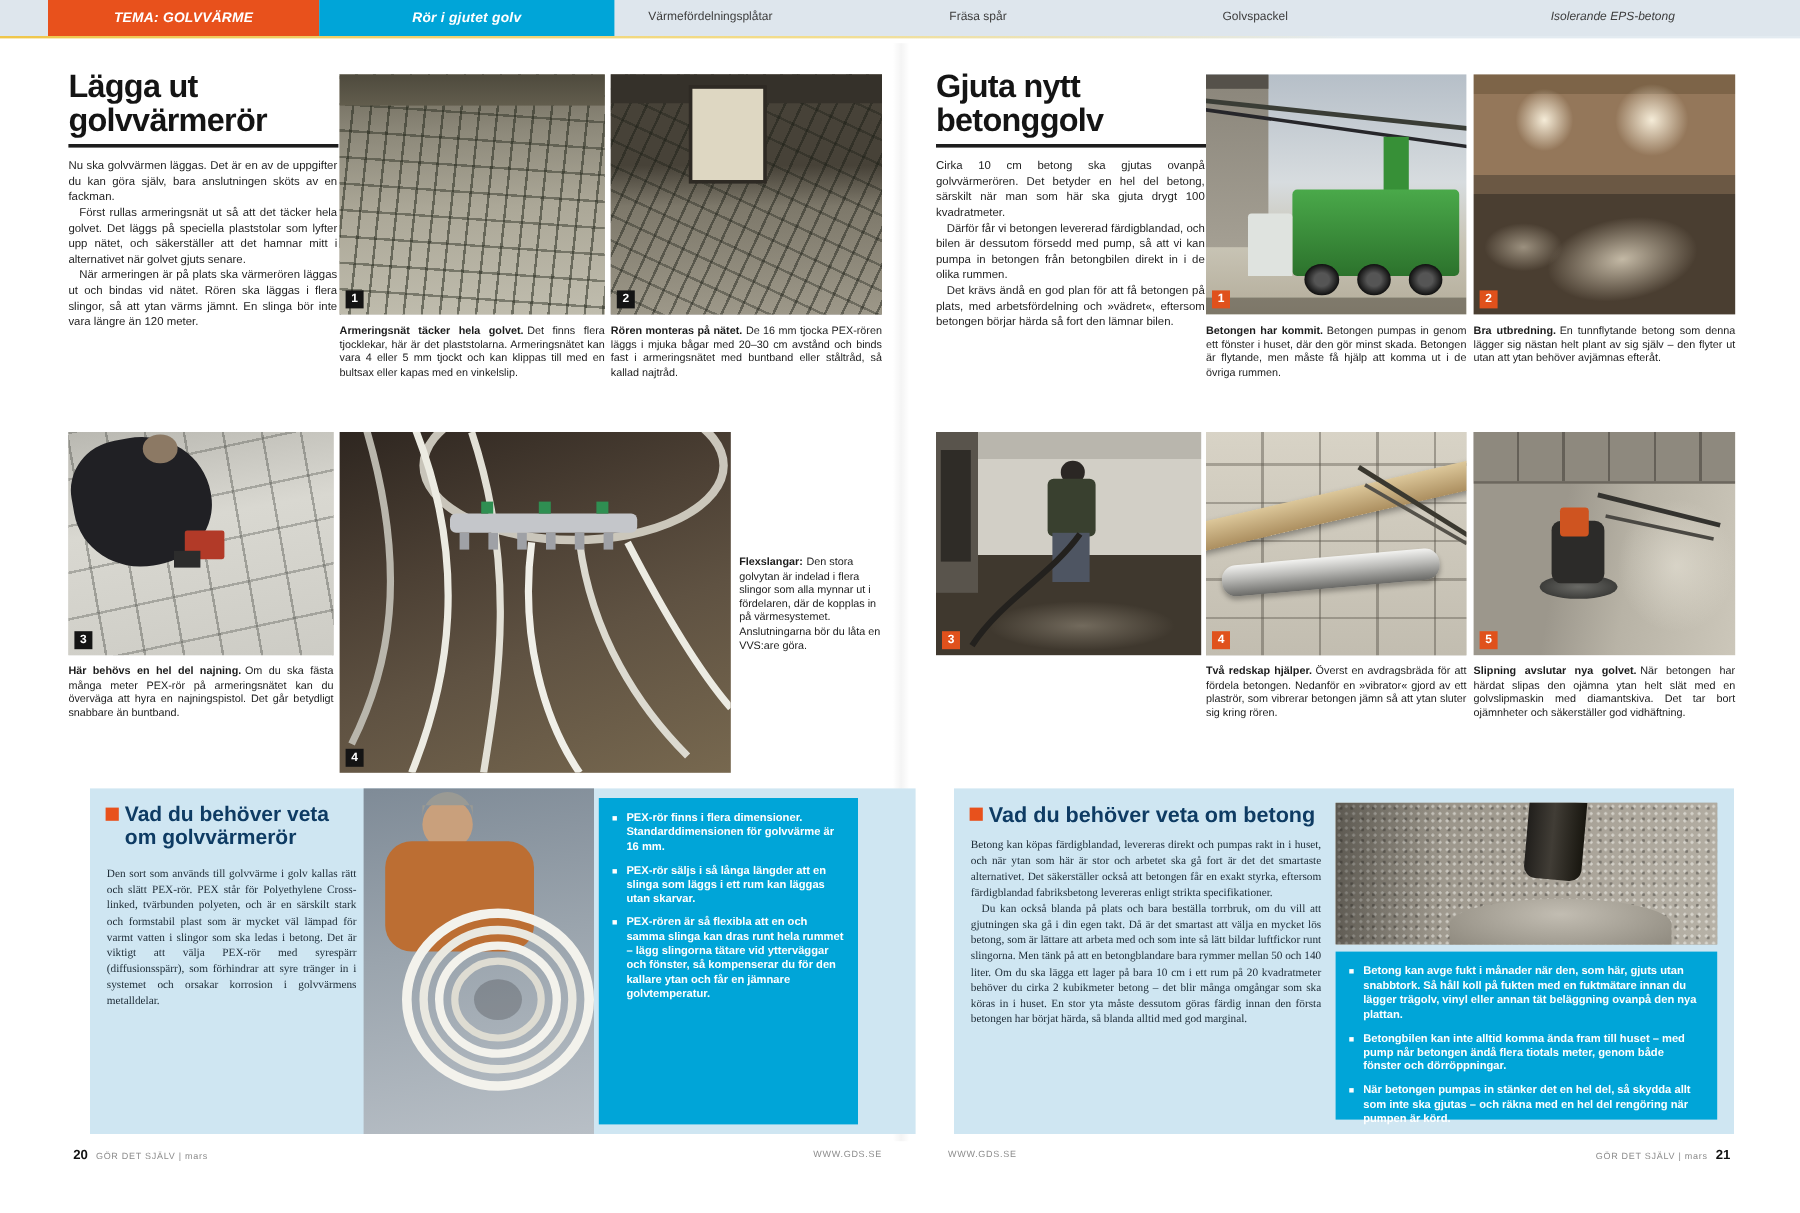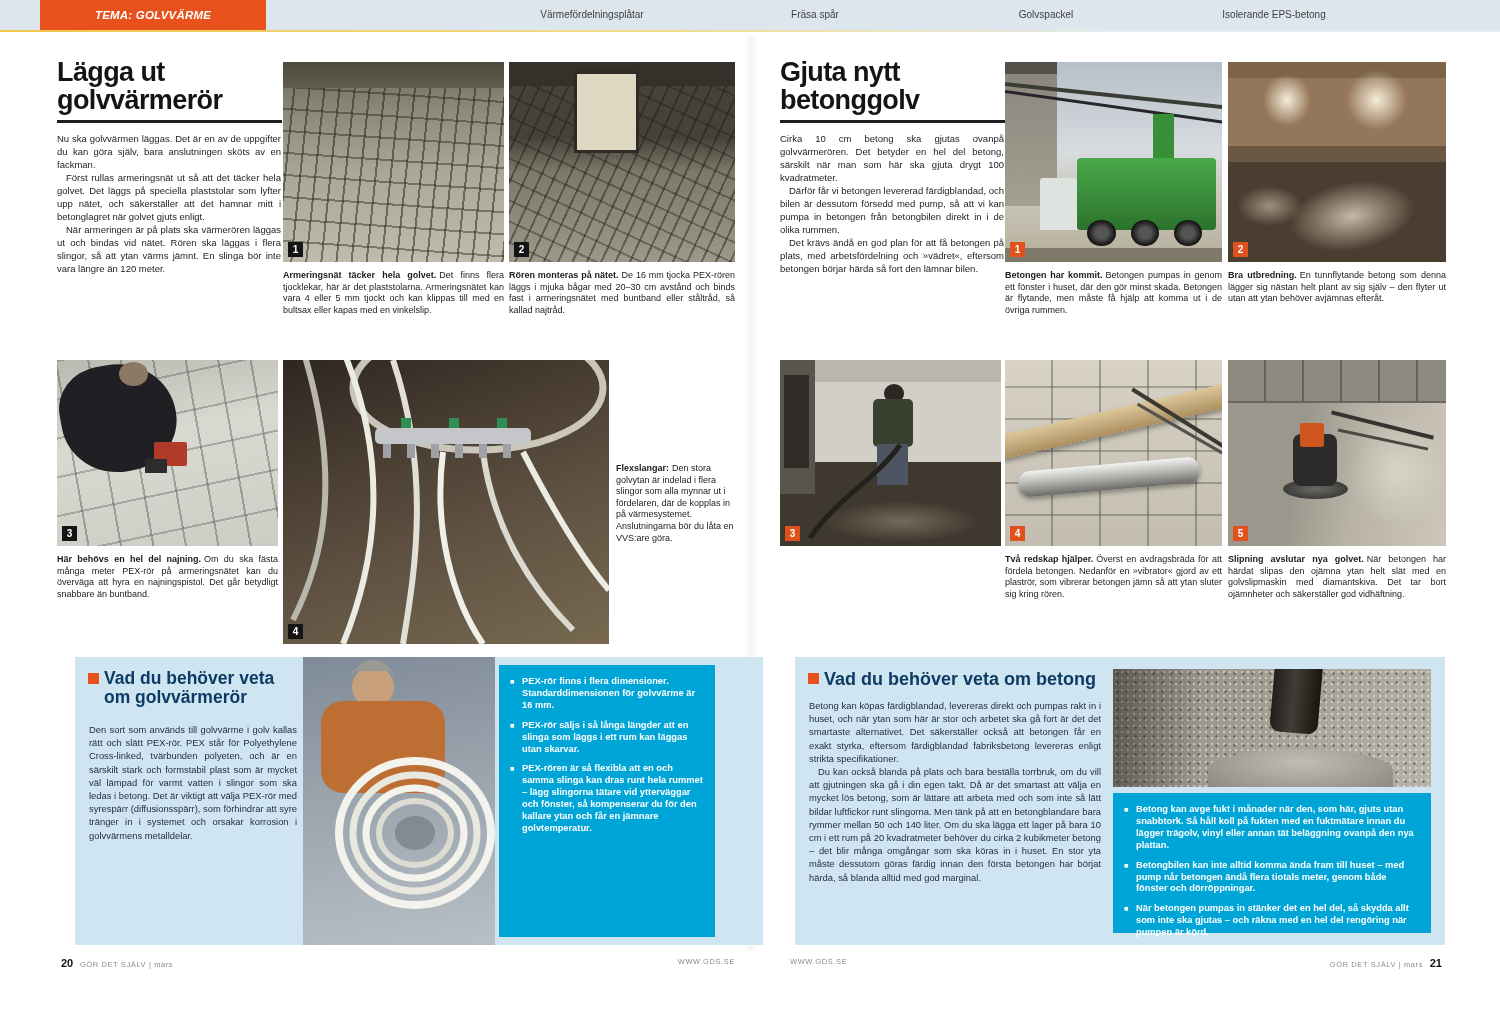--- a/index.html
+++ b/index.html
@@ -105,21 +105,21 @@
   .r5-eng{left:33%;top:34%;width:11%;height:13%;background:#cf5420;border-radius:3px;}
   .r5-disc{left:25%;top:64%;width:30%;height:11%;background:radial-gradient(#6a6a66,#2a2a28);border-radius:50%;}
   .r5-h1{left:47%;top:34%;width:48%;height:4px;background:#34332f;transform:rotate(14deg);}
   .r5-h2{left:50%;top:42%;width:42%;height:3px;background:#4a4843;transform:rotate(12deg);}
 
   
   .infobox{position:absolute;background:#cfe6f2;}
   .box-head{position:absolute;display:flex;align-items:flex-start;}
   .redsq{flex:0 0 auto;width:11px;height:11px;background:#e8511c;margin:4px 5px 0 0;}
   .box-head .ht{font-weight:bold;color:#0e3b63;}
-  .box-body{position:absolute;font-size:9.4px;line-height:13.2px;text-align:justify;color:#1d2b36;}
+  .box-body{position:absolute;font-size:9.4px;line-height:13.2px;text-align:justify;color:#1d2b36;font-family:Liberation Serif, serif;}
   .box-body p{margin:0;}
   .box-body p + p{text-indent:9px;}
   .cyanpanel{position:absolute;background:#00a5d8;box-sizing:border-box;padding:11px 11px;}
   .cyanpanel ul{margin:0;padding:0;list-style:none;}
   .cyanpanel li{position:relative;padding-left:12px;margin-bottom:8px;
                 font-size:9.3px;line-height:11.9px;font-weight:bold;color:#ffffff;}
   .cyanpanel li::before{content:"■";position:absolute;left:0;top:0;font-size:7.5px;color:#ffffff;}
   .boxphoto{position:absolute;overflow:hidden;}
   
   #bp-l{background:linear-gradient(170deg,#7f8b97 0%,#9aa4ad 45%,#b8bfc6 100%);}
@@ -141,33 +141,36 @@
 </style>
 </head>
 <body>
 
 <div id="spread">
 
   <div class="topbar">
     <div class="tab tab-orange">
       <span>TEMA: GOLVVÄRME</span>
     </div>
+    <div class="tab tab-cyan">
+      <span>Rör i gjutet golv</span>
+    </div>
     <span class="toplabel" style="left:592px;">Värmefördelningsplåtar</span>
     <span class="toplabel" style="left:815px;">Fräsa spår</span>
     <span class="toplabel" style="left:1046px;">Golvspackel</span>
-    <span class="toplabel" style="left:1274px;">Isolerande EPS-betong</span>
+    <span class="toplabel" style="left:1344px;font-style:italic;">Isolerande EPS-betong</span>
   </div>
   <div class="topline"></div>
   <div class="fold"></div>
 
   <div class="abs title" style="left:57px;top:58px;width:225px;">Lägga ut golvvärmerör</div>
   <div class="abs rule" style="left:57px;top:120px;width:225px;"></div>
   <div class="abs intro" style="left:57px;top:132px;width:224px;">
     <p>Nu ska golvvärmen läggas. Det är en av de uppgifter du kan göra själv, bara anslutningen sköts av en fackman.</p>
-    <p>Först rullas armeringsnät ut så att det täcker hela golvet. Det läggs på speciella plaststolar som lyfter upp nätet, och säkerställer att det hamnar mitt i betonglagret när golvet gjuts enligt.</p>
+    <p>Först rullas armeringsnät ut så att det täcker hela golvet. Det läggs på speciella plaststolar som lyfter upp nätet, och säkerställer att det hamnar mitt i alternativet när golvet gjuts senare.</p>
     <p>När armeringen är på plats ska värmerören läggas ut och bindas vid nätet. Rören ska läggas i flera slingor, så att ytan värms jämnt. En slinga bör inte vara längre än 120 meter.</p>
   </div>
 
   <div id="ph-l1" class="photo" style="left:283px;top:62px;width:221px;height:200px;">
     <i class="s l1-wall"></i>
     <span class="badge badge-dark">1</span>
   </div>
   <div id="ph-l2" class="photo" style="left:509px;top:62px;width:226px;height:200px;">
     <i class="s l2-beam"></i>
     <i class="s l2-door"></i>

